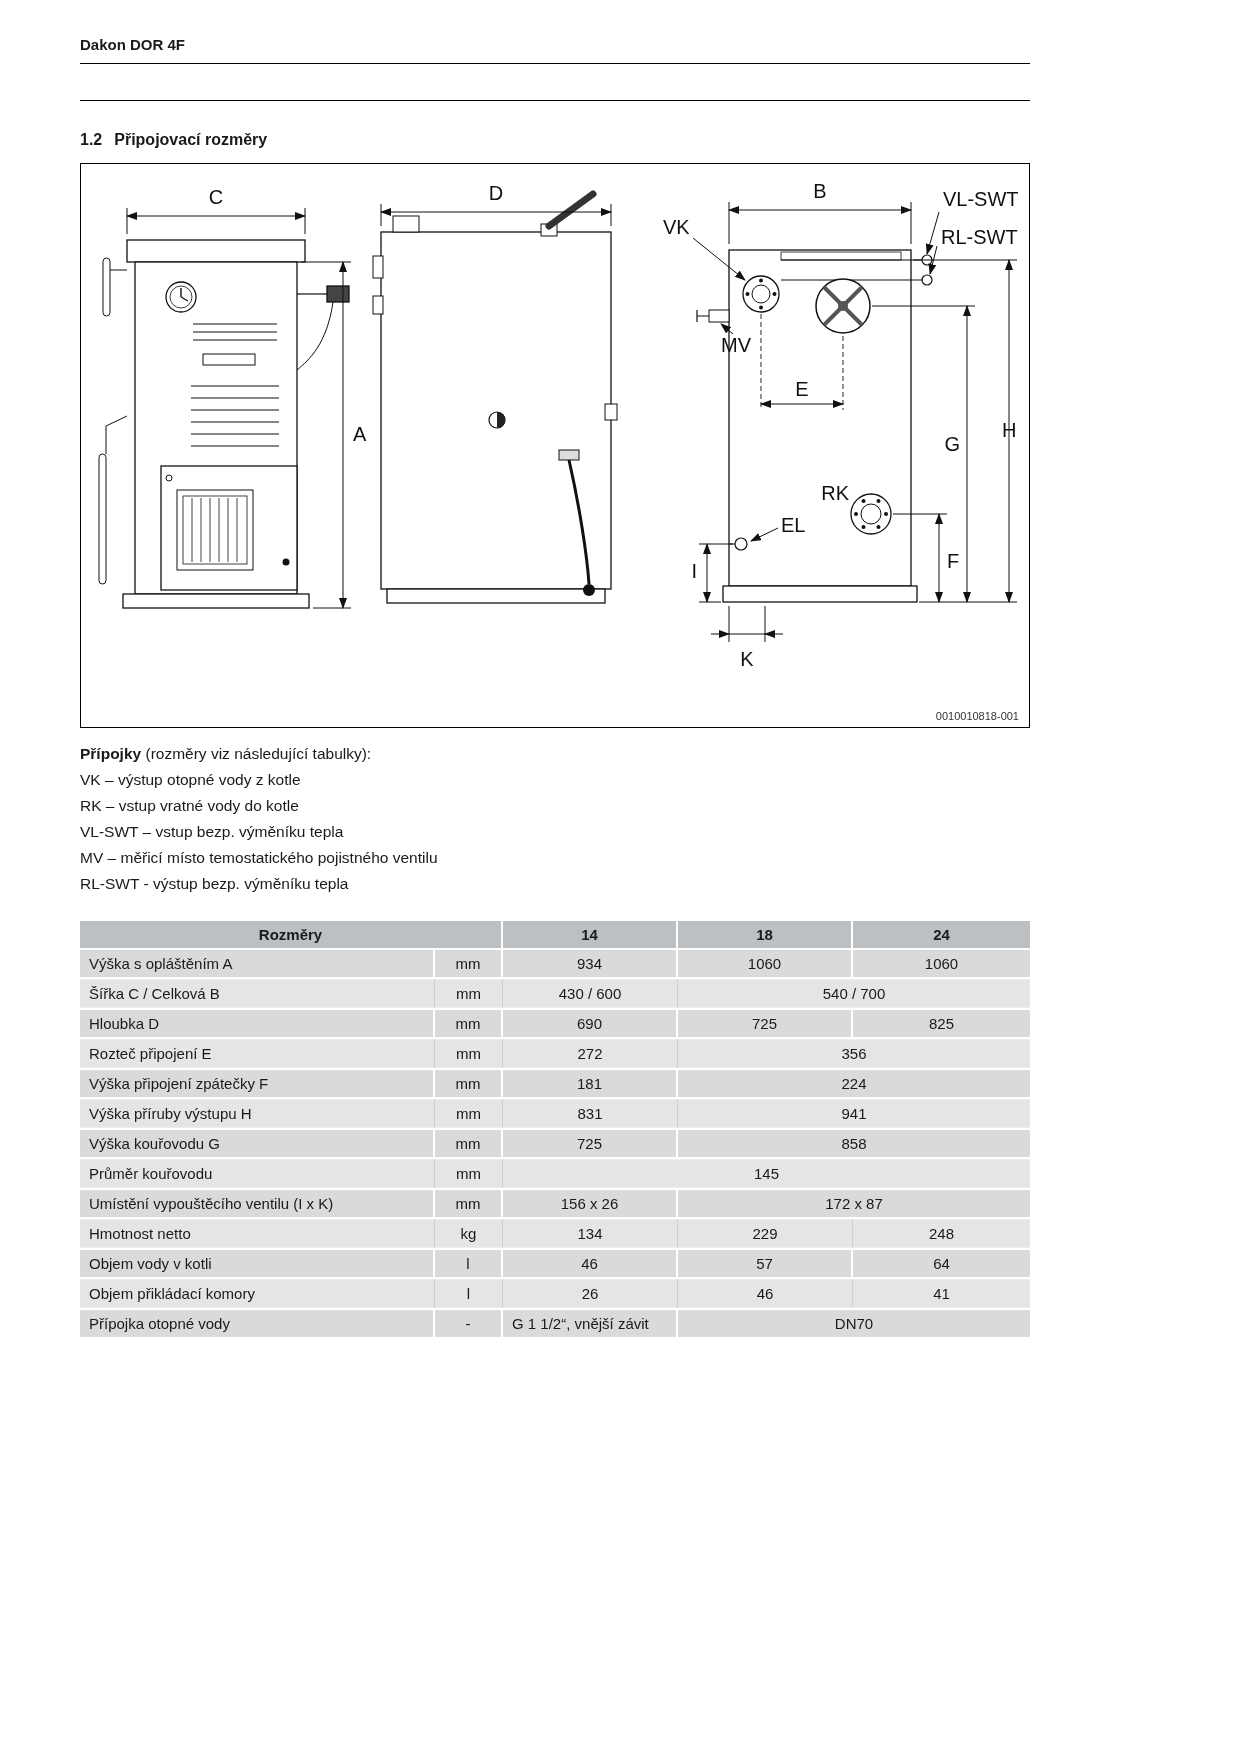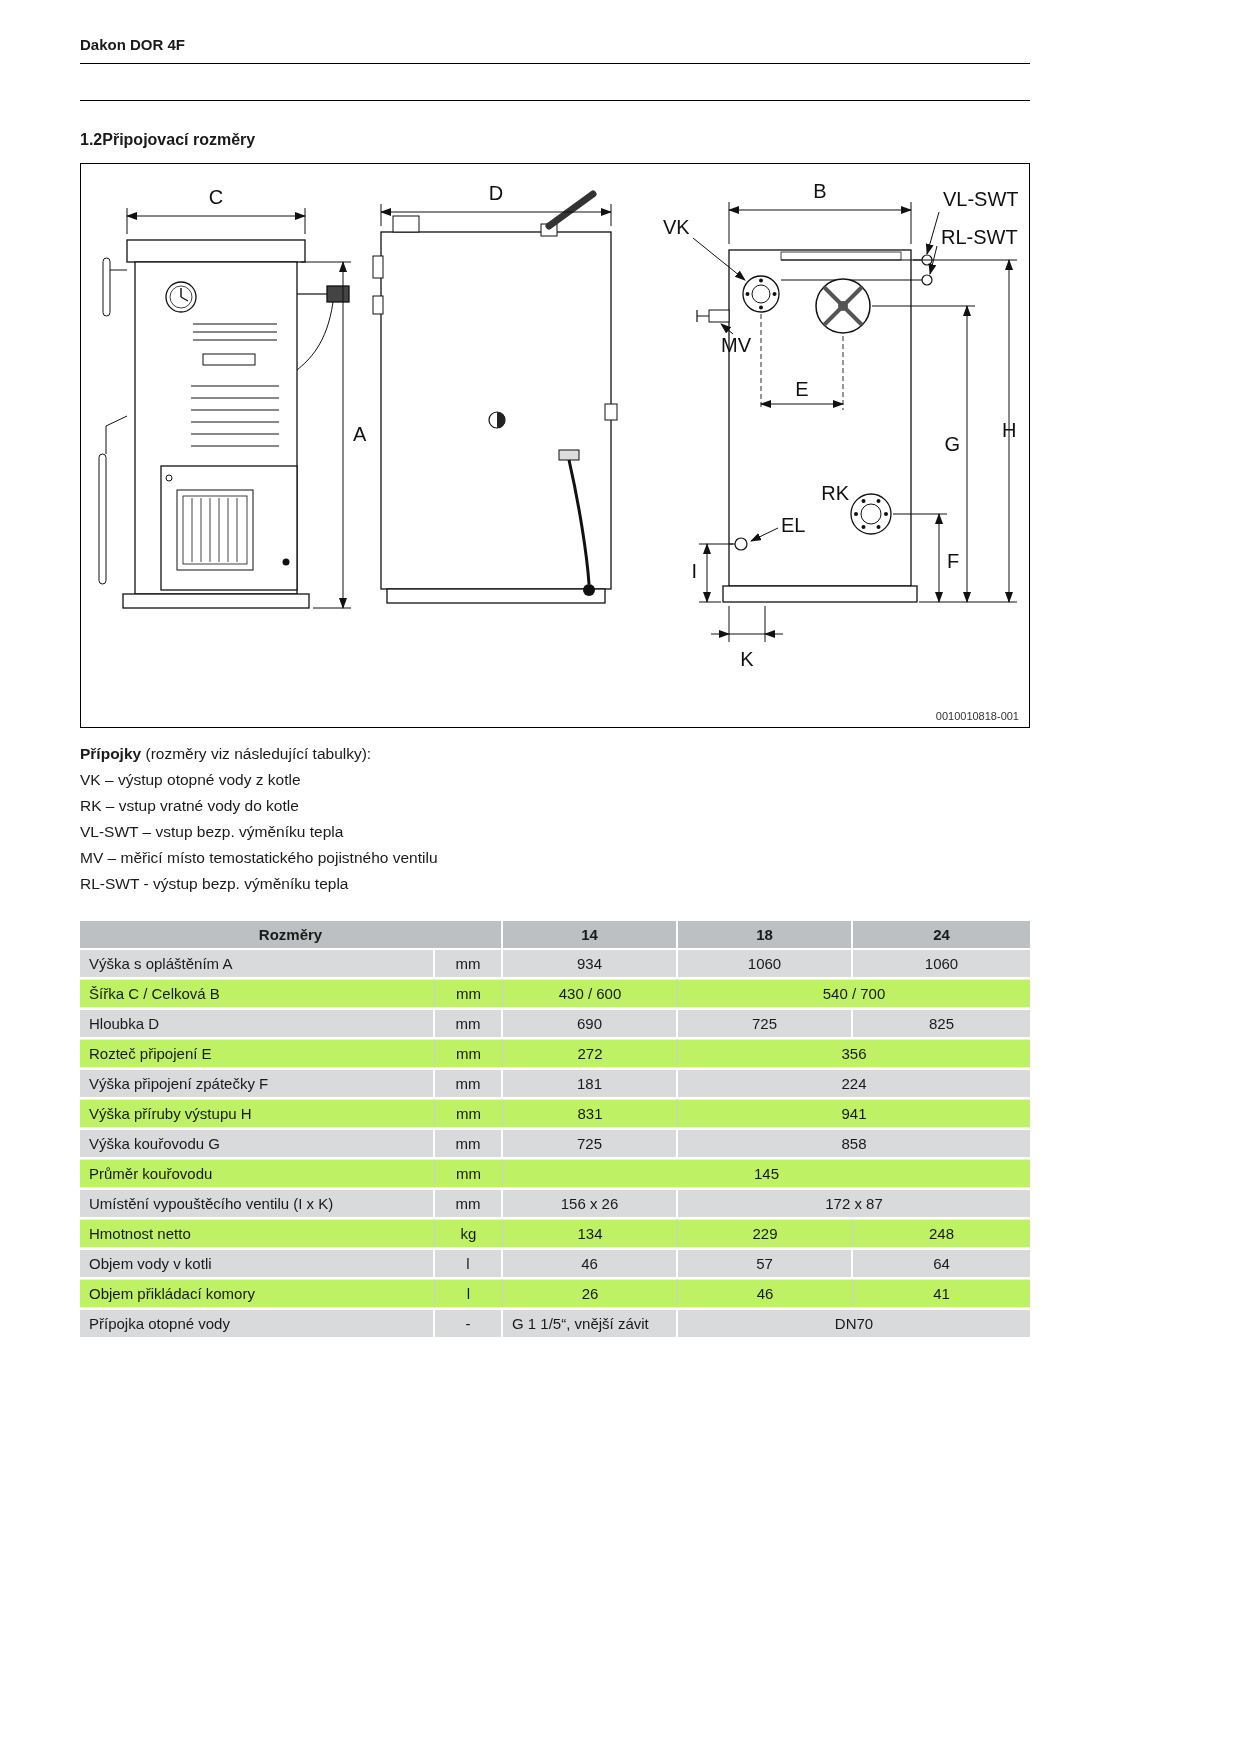--- a/index.html
+++ b/index.html
@@ -8,36 +8,36 @@
     font-family:"Liberation Sans", sans-serif; color:#1a1a1a;
   }
   .sheet { position:relative; width:1240px; height:1388px; overflow:hidden; }
   .content { margin-left:80px; width:950px; }
 
   .doc-header { padding-top:36px; padding-bottom:9px; border-bottom:1px solid #000; }
   .doc-title { font-size:15px; font-weight:bold; }
   .rule2 { margin-top:36px; border-bottom:1px solid #000; height:0; }
 
   .section-title { margin-top:30px; font-size:16px; font-weight:bold; }
-  .section-title .num { margin-right:0; }
+  .section-title .num { margin-right:12px; }
 
   .diagram-box { margin-top:14px; border:1px solid #000; width:948px; height:563px; background:#fff; }
   svg text { font-family:"Liberation Sans", sans-serif; font-size:20px; fill:#111; }
   svg text.small { font-size:11px; fill:#333; }
 
   .legend { margin-top:13px; }
   .legend-line { height:26px; line-height:26px; font-size:15.5px; }
 
   .dim-table { margin-top:22px; border-collapse:separate; border-spacing:0 2px; width:950px; table-layout:fixed; font-size:15px; }
   .dim-table th, .dim-table td { padding:3px 9px; height:21px; vertical-align:middle; overflow:hidden; white-space:nowrap; }
   .dim-table thead th { background:#bdc0c2; font-weight:bold; text-align:center; border-right:2px solid #fff; }
   .dim-table thead th:last-child { border-right:none; }
   .dim-table thead th.h-label { text-align:center; }
   .dim-table tr.shaded td { background:#d9dadb; border-right:2px solid #fff; }
-  .dim-table tr.plain td { background:#bef264; border-right:1px solid #cdd0d1; border-top:1px solid #ededed; border-bottom:1px solid #ededed; }
+  .dim-table tr.plain td { background:#e5e5e5; border-right:1px solid #cdd0d1; border-top:1px solid #ededed; border-bottom:1px solid #ededed; }
   .dim-table tr.shaded td:last-child, .dim-table tr.plain td:last-child { border-right:none; }
   .dim-table td.c-label { text-align:left; }
   .dim-table td.c-unit { text-align:center; }
   .dim-table td.c-val { text-align:center; }
   .dim-table td.c-val.left { text-align:left; }
 
   .doc-footer { position:absolute; left:80px; top:1682px; width:950px; border-top:1px solid #000; padding-top:7px; font-size:15px; }
 </style>
 </head>
 <body>
@@ -290,21 +290,21 @@
           <tr class="plain">
             <td class="c-label">Objem přikládací komory</td>
             <td class="c-unit">l</td>
             <td class="c-val" colspan="1">26</td>
             <td class="c-val" colspan="1">46</td>
             <td class="c-val" colspan="1">41</td>
           </tr>
           <tr class="shaded">
             <td class="c-label">Přípojka otopné vody</td>
             <td class="c-unit">-</td>
-            <td class="c-val left" colspan="1">G 1 1/5“, vnější závit</td>
+            <td class="c-val left" colspan="1">G 1 1/2“, vnější závit</td>
             <td class="c-val" colspan="2">DN70</td>
           </tr>
         </tbody>
     </table>
 
   </div>
 
   <div class="doc-footer">
     <span>4</span>
   </div>

